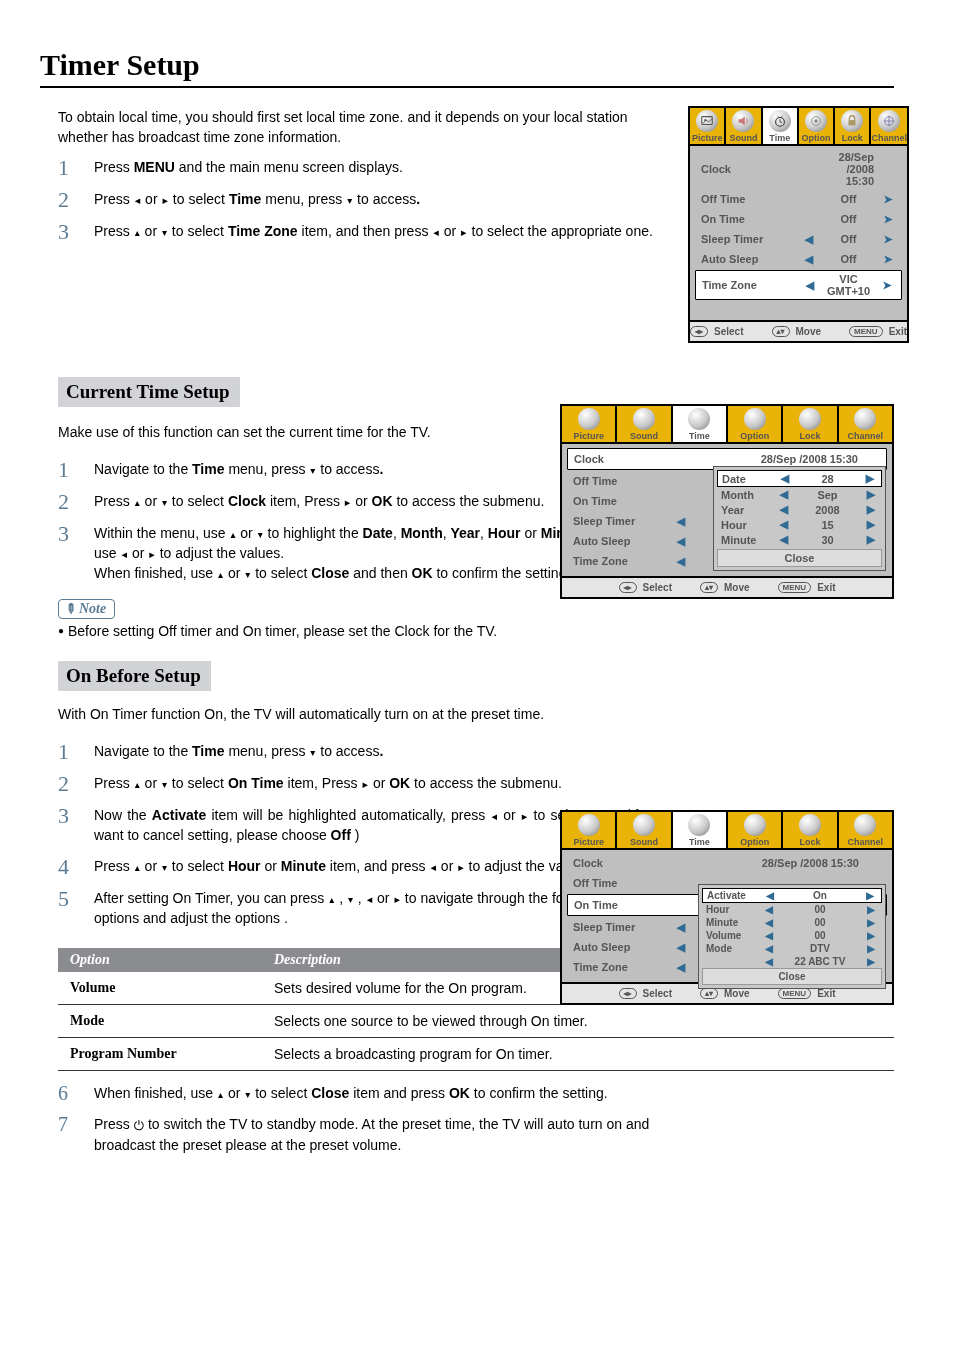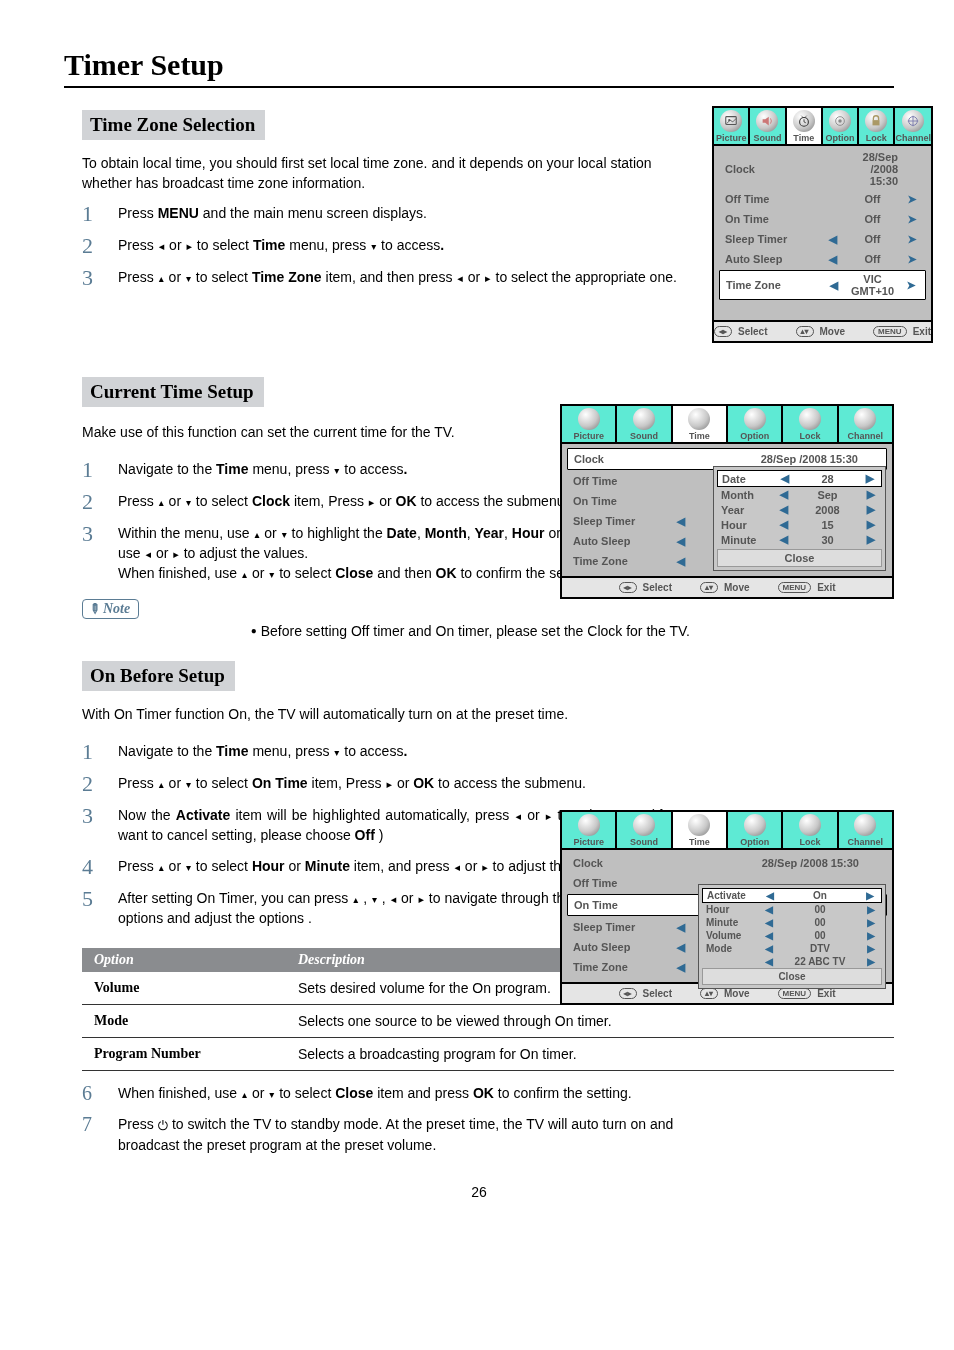--- a/index.html
+++ b/index.html
@@ -7,21 +7,21 @@
     margin: 0;
     padding: 0;
     width: 954px;
     font-family: "Arial", "Helvetica", sans-serif;
     color: #000;
     background: #fff;
   }
   .page {
     box-sizing: border-box;
     width: 954px;
-    padding: 48px 60px 30px 64px;
+    padding: 48px 60px 30px 40px;
     position: relative;
   }
   .page-title {
     font-family: Georgia, "Times New Roman", serif;
     font-size: 30px;
     font-weight: bold;
     margin: 0 0 4px 0;
   }
   .title-rule {
     border: 0;
@@ -104,21 +104,20 @@
   .note-icon {
     transform: rotate(45deg);
     display: inline-block;
     margin-right: 3px;
     font-style: normal;
     font-size: 13px;
   }
   .note-bullet {
     font-size: 14px;
     margin: 4px 0 14px 0;
-    text-align: right;
   }
 
   
   .osd {
     width: 330px;
     border: 2px solid #000;
     font-size: 11px;
     font-weight: bold;
     color: #555;
     background: #bfbfbf;
@@ -129,21 +128,21 @@
     border-bottom: 2px solid #000;
     background: #e5e5e5;
   }
   .osd-tab {
     flex: 1;
     border-right: 2px solid #000;
     text-align: center;
     padding: 2px 0 1px 0;
     position: relative;
     font-size: 9px;
-    background: #5eead4;
+    background: #eab308;
   }
   .osd-tab:last-child { border-right: none; }
   .osd-tab.active { background: #fff; }
   .osd-tab-icon {
     width: 22px; height: 22px;
     margin: 0 auto 1px auto;
     border-radius: 50%;
     background: radial-gradient(circle at 35% 30%, #fff, #c8c8c8 55%, #777 100%);
     display: flex; align-items: center; justify-content: center;
   }
@@ -255,21 +254,20 @@
 <div class="page">
 
   <h1 class="page-title">Timer Setup</h1>
   <hr class="title-rule">
 
   <div class="content-area">
 
   
   <div class="body-row">
     <div class="body-left">
-      <div class="section-title">Time Zone Selection</div>
       <p class="intro-text">To obtain local time, you should first set local time zone. and it depends on your local station whether has broadcast time zone information.</p>
 
       <ul class="steps">
         <li class="step">
           <span class="step-num">1</span>
           <span class="step-text">
             <span>Press </span><b>MENU</b><span> and the main menu screen displays.</span>
           </span>
         </li>
         <li class="step">
@@ -658,21 +656,20 @@
   <ul class="steps" style="margin-top:12px;">
     <li class="step small-num">
       <span class="step-num">6</span>
       <span class="step-text">
         <span>When finished, use </span><span class="arrow arrow-ud">▴</span><span> or </span><span class="arrow arrow-ud">▾</span><span>  to select </span><b>Close</b><span> item and press </span><b>OK</b><span> to confirm the setting.</span>
       </span>
     </li>
     <li class="step small-num">
       <span class="step-num">7</span>
       <span class="step-text" style="max-width:560px;">
-        <span>Press </span><span class="power-icon">⏻</span> <span> to switch the TV to standby mode. At the preset time, the TV will auto turn on and broadcast the preset program at the preset volume.</span>
+        <span>Press </span><span class="power-icon">⏻</span> <span> to switch the TV to standby mode. At the preset time, the TV will auto turn on and broadcast the preset please at the preset volume.</span>
       </span>
     </li>
   </ul>
 
   </div>
 
-  <div class="page-num">26</div>
 </div>
 
 </body></html>

